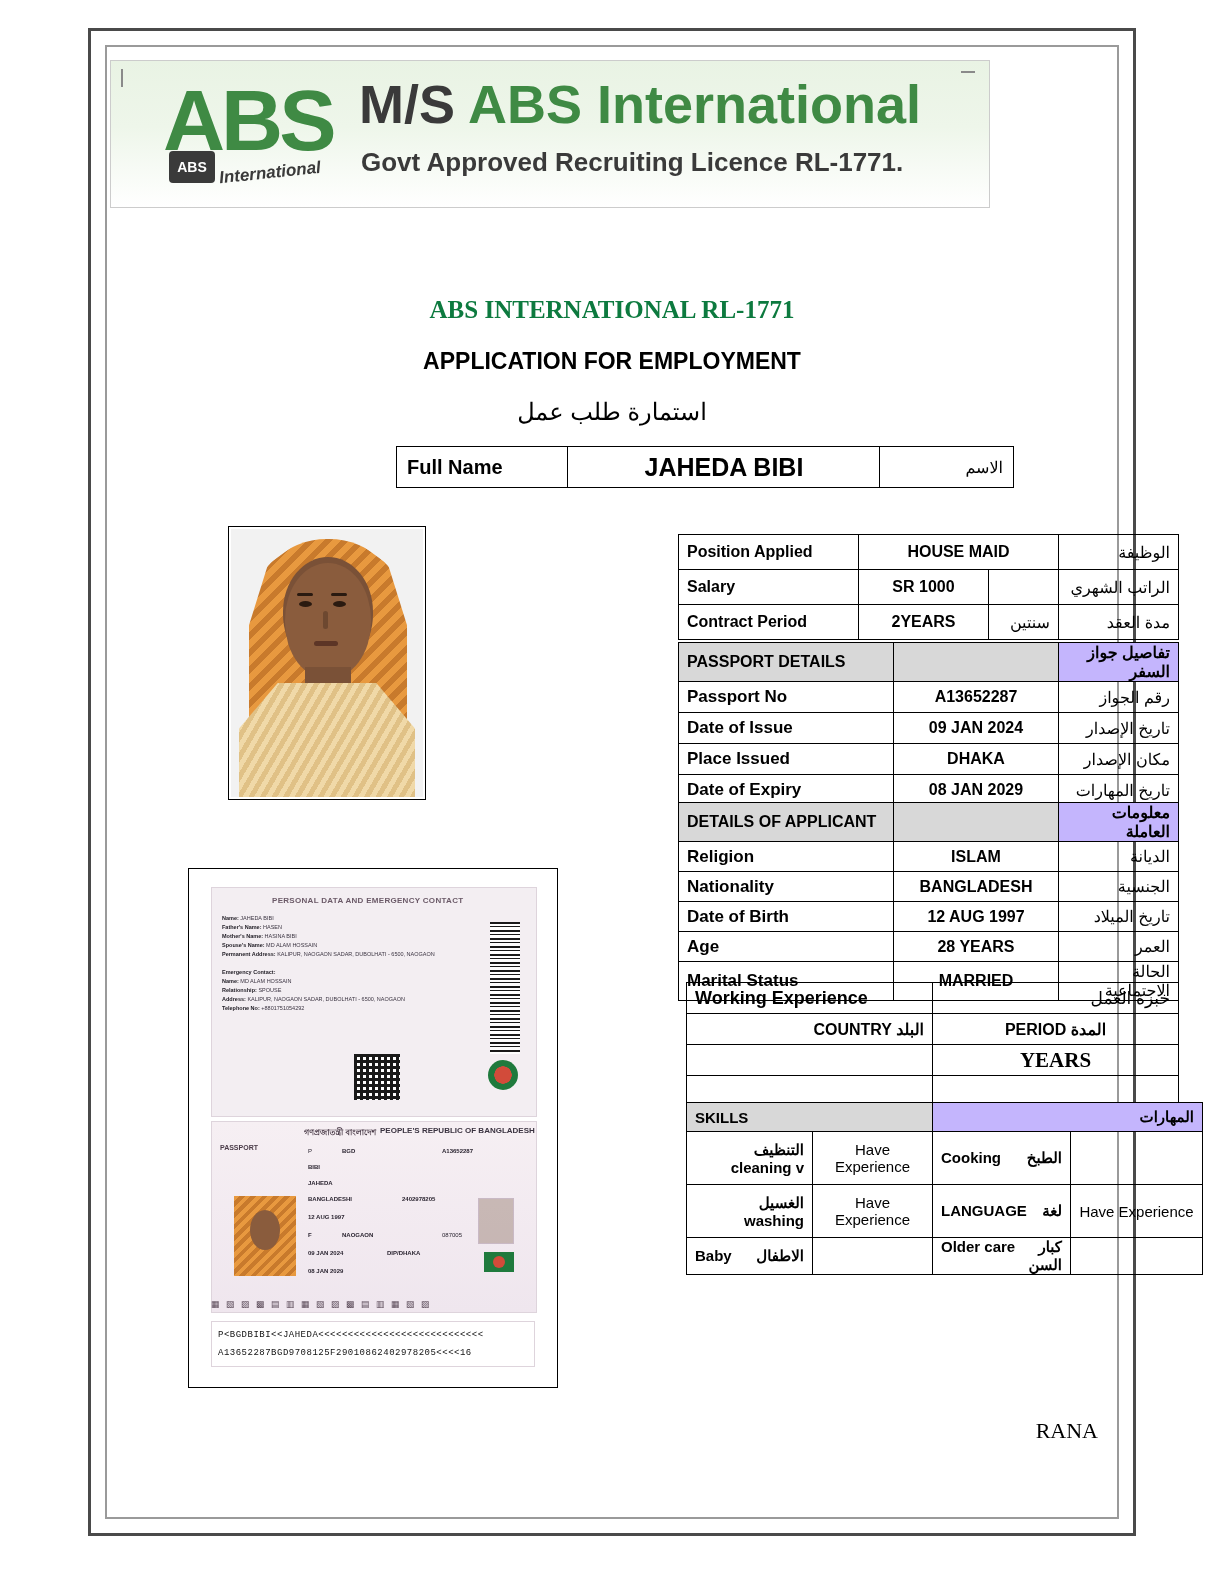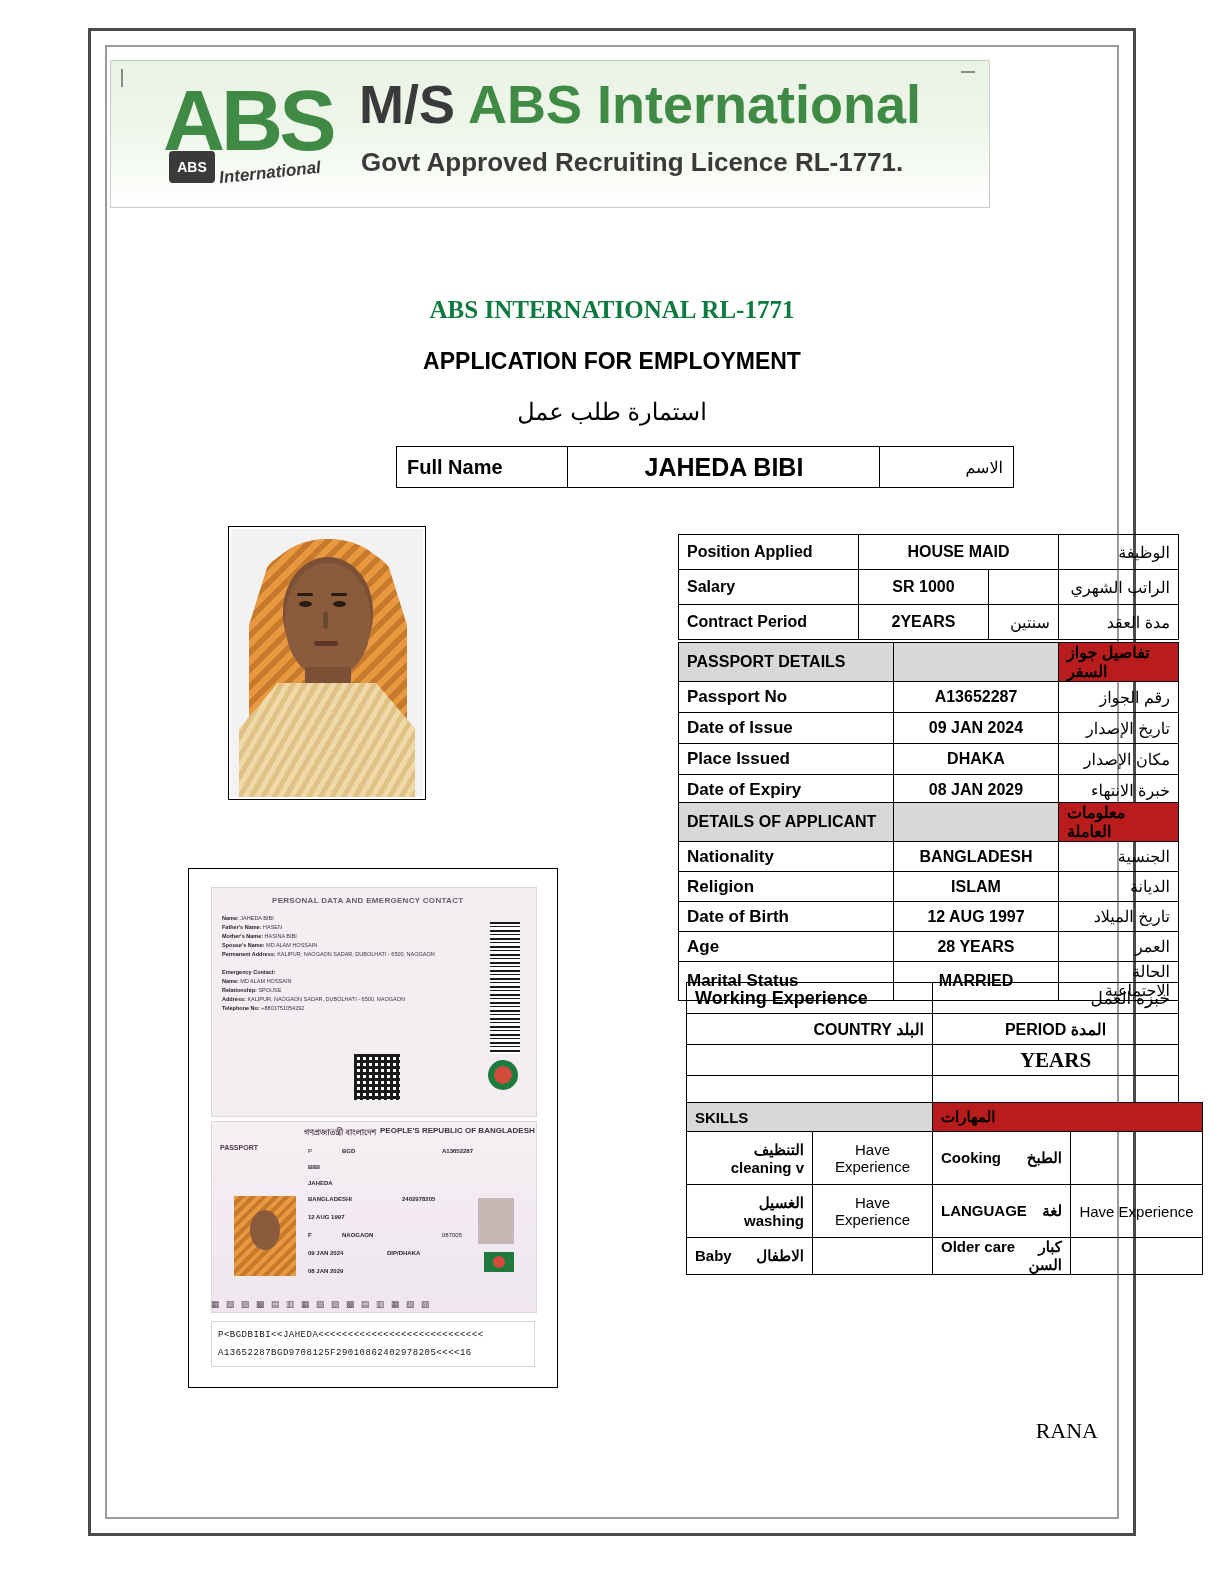--- a/index.html
+++ b/index.html
@@ -178,21 +178,21 @@
     border: 1px solid #000000;
     height: 31px;
     padding: 0 8px;
     font-size: 16px;
     vertical-align: middle;
   }
   .lbl { font-weight: bold; font-size: 16px; }
   .val { text-align: center; font-weight: bold; font-size: 19px; }
   .ar { text-align: right; font-size: 15px; direction: rtl; font-weight: normal; }
   .hdr { background: #d8d8d8; font-weight: bold; font-size: 18px; }
-  .hdr-ar { background: #b91c1c; text-align: left; font-weight: bold; font-size: 17px; direction: rtl; }
+  .hdr-ar { background: #c4b5fd; text-align: right; font-weight: bold; font-size: 17px; direction: rtl; }
 
   
   #position-table { left: 568px; top: 484px; width: 500px; }
   #position-table td { height: 34px; }
 
   
   #passport-table { left: 568px; top: 592px; width: 500px; }
   #passport-table td { height: 30px; }
   #passport-table .lbl { font-size: 17px; }
 
@@ -431,46 +431,46 @@
       <td class="ar">تاريخ الإصدار</td>
     </tr>
     <tr>
       <td class="lbl">Place Issued</td>
       <td class="val">DHAKA</td>
       <td class="ar">مكان الإصدار</td>
     </tr>
     <tr>
       <td class="lbl">Date of Expiry</td>
       <td class="val">08  JAN  2029</td>
-      <td class="ar">خبرة الانتهاء</td>
+      <td class="ar">تاريخ المهارات</td>
     </tr>
   </tbody>
     </table>
 
   <table class="tbl" id="applicant-table">
     <colgroup>
         <col style="width:215px">
         <col style="width:165px">
         <col style="width:120px">
       </colgroup>
     <tbody>
         <tr>
       <td class="hdr">DETAILS OF APPLICANT</td>
       <td class="hdr"></td>
       <td class="hdr-ar">معلومات العاملة</td>
     </tr>
     <tr>
+      <td class="lbl">Religion</td>
+      <td class="val">ISLAM</td>
+      <td class="ar">الديانة</td>
+    </tr>
+    <tr>
       <td class="lbl">Nationality</td>
       <td class="val">BANGLADESH</td>
       <td class="ar">الجنسية</td>
-    </tr>
-    <tr>
-      <td class="lbl">Religion</td>
-      <td class="val">ISLAM</td>
-      <td class="ar">الديانة</td>
     </tr>
     <tr>
       <td class="lbl">Date of Birth</td>
       <td class="val">12  AUG  1997</td>
       <td class="ar">تاريخ الميلاد</td>
     </tr>
     <tr>
       <td class="lbl">Age</td>
       <td class="val">28  YEARS</td>
       <td class="ar">العمر</td>

